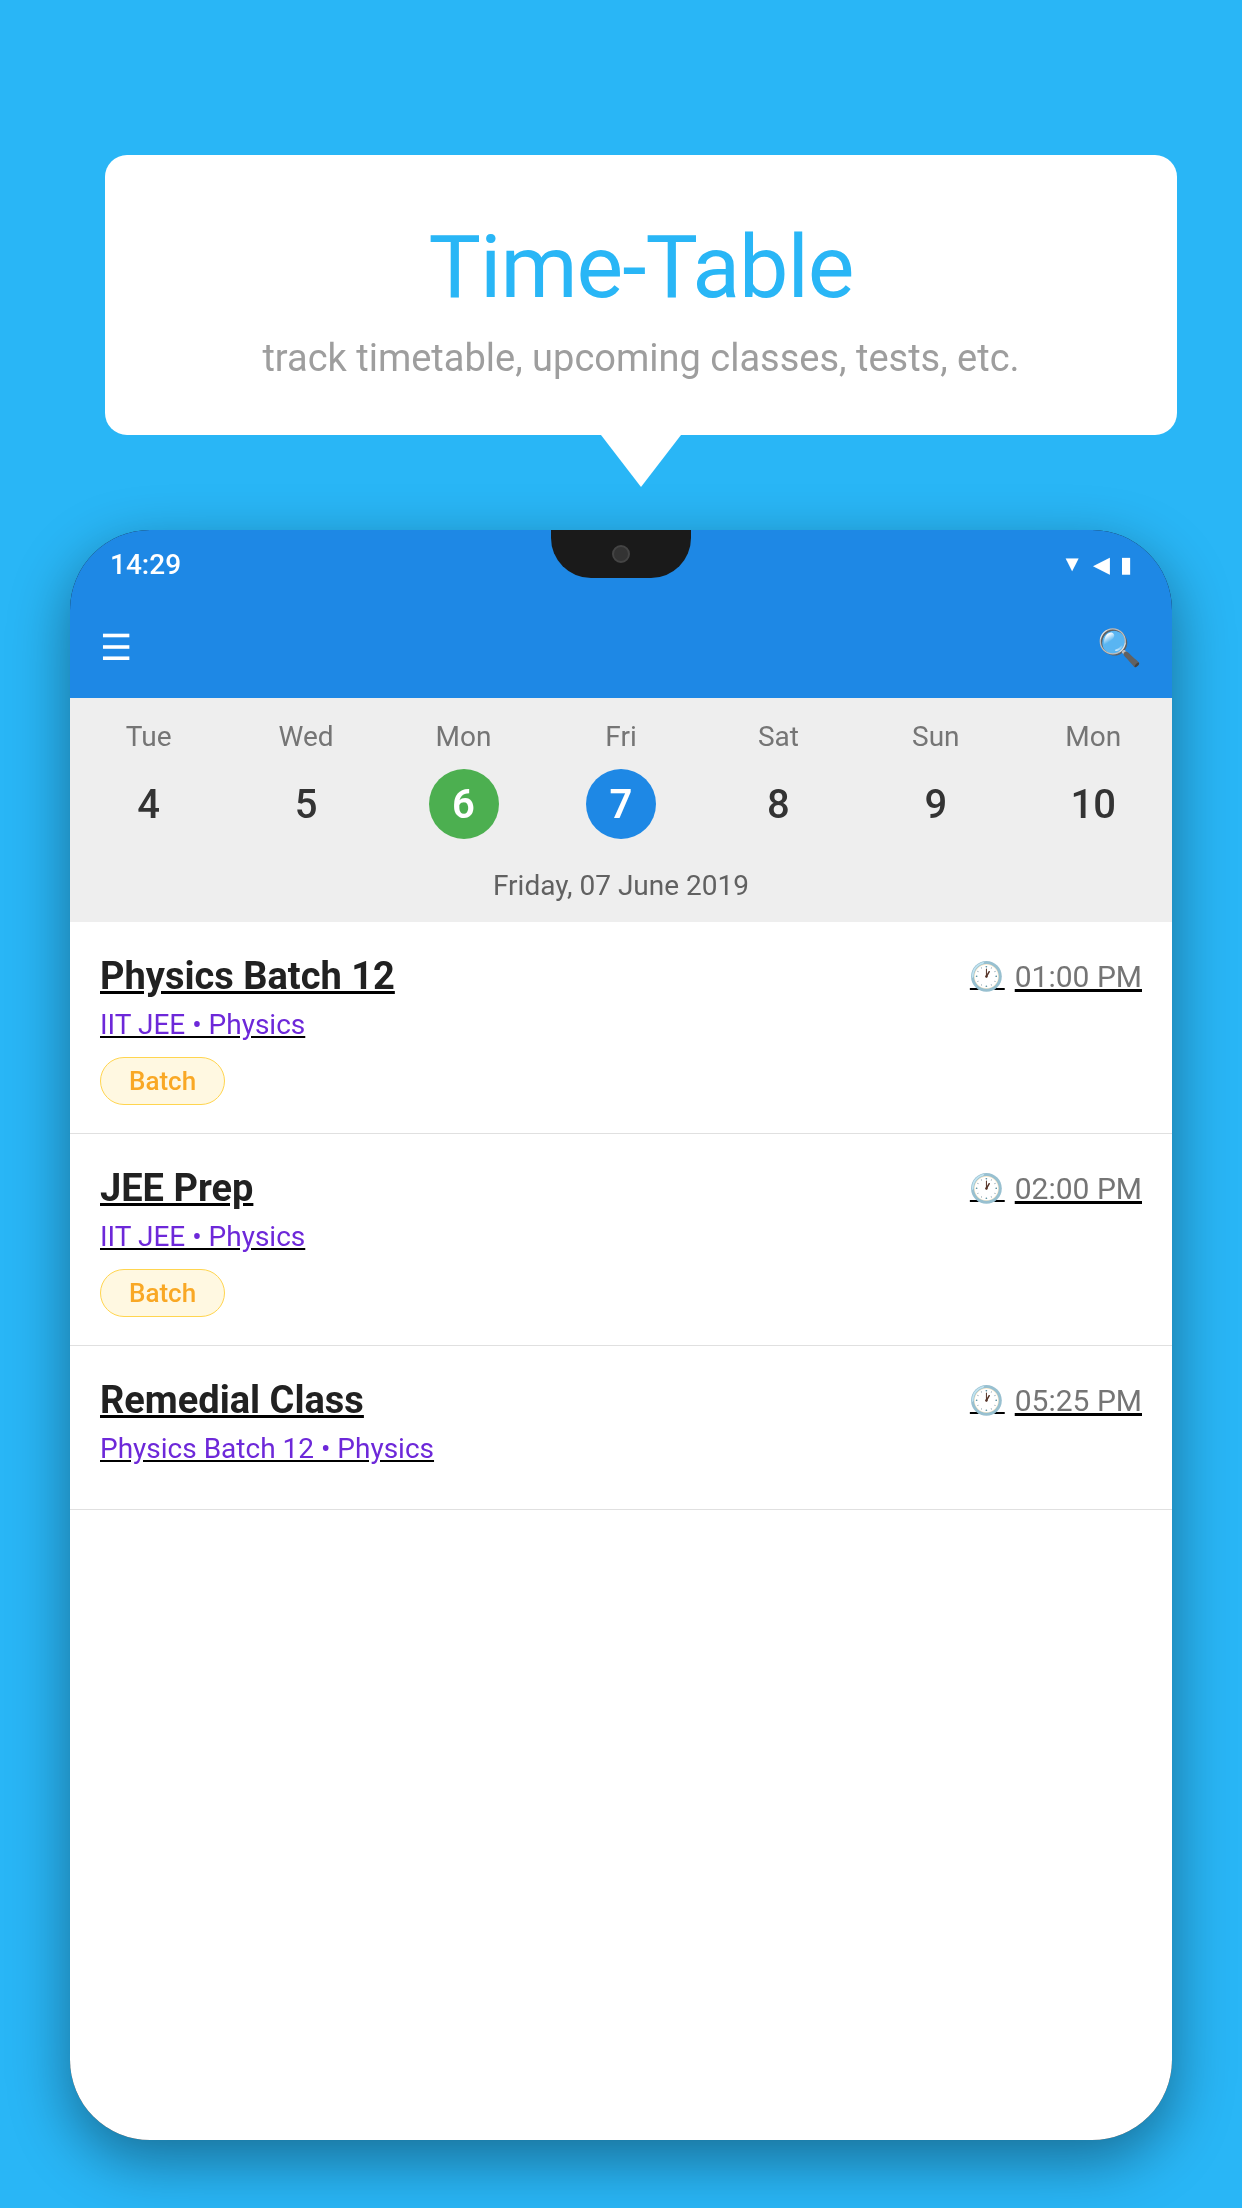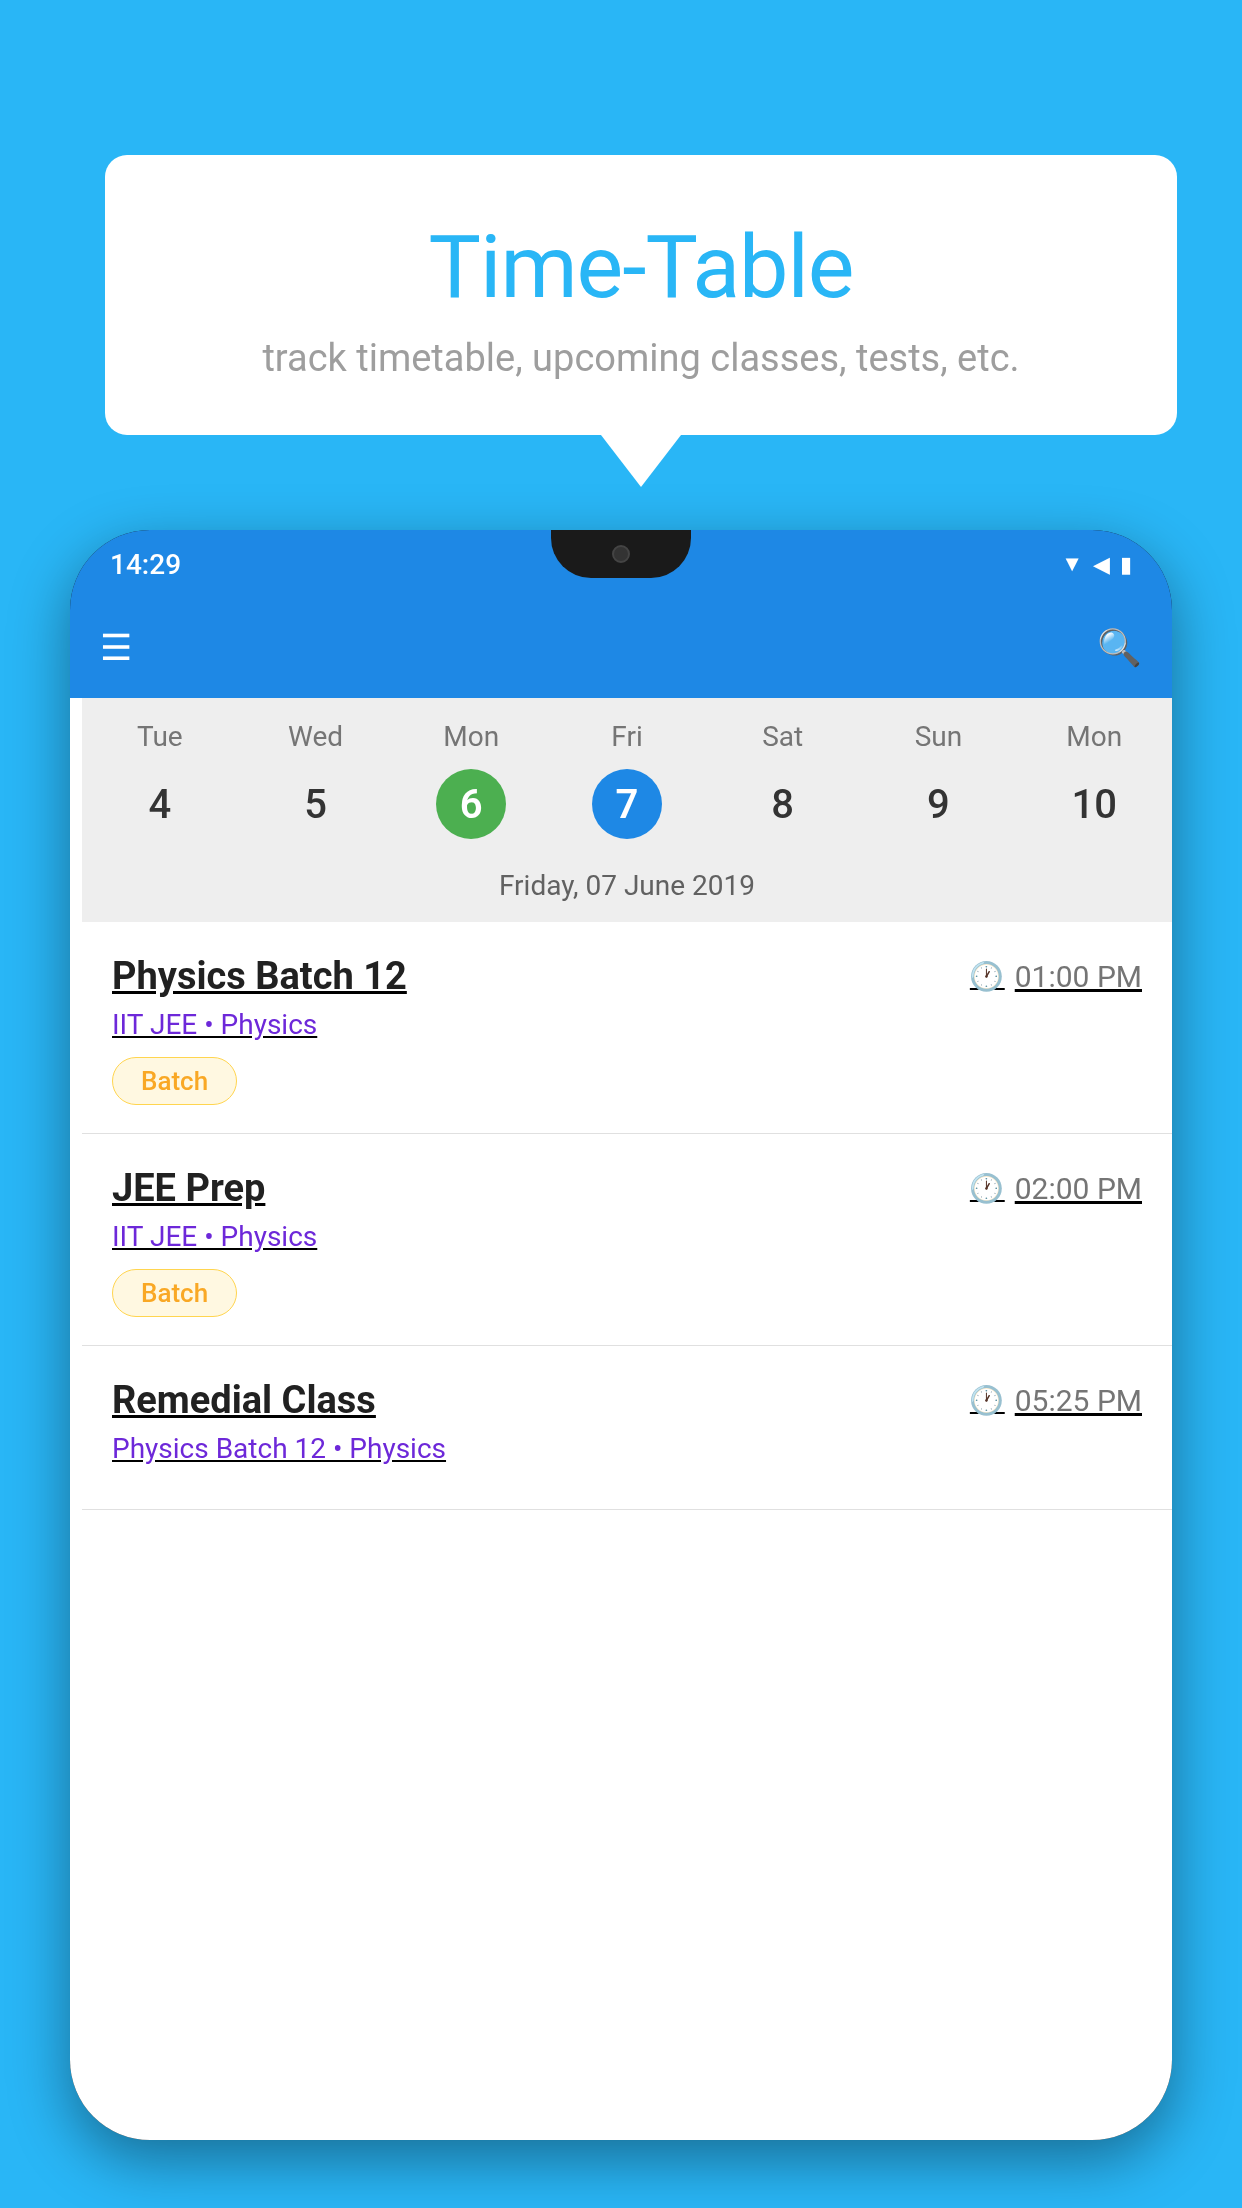--- a/index.html
+++ b/index.html
@@ -268,21 +268,20 @@
       font-size: 26px;
       font-weight: 500;
     }
 
     
     .phone-screen {
       background: white;
       height: calc(100% - 68px - 100px);
       overflow: hidden;
       border-radius: 0 0 60px 60px;
-      padding-left: 12px;
     }
   </style>
 </head>
 <body>
 
 <div class="speech-bubble-container">
   <div class="speech-bubble">
     <div class="bubble-title">Time-Table</div>
     <div class="bubble-subtitle">track timetable, upcoming classes, tests, etc.</div>
   </div>

